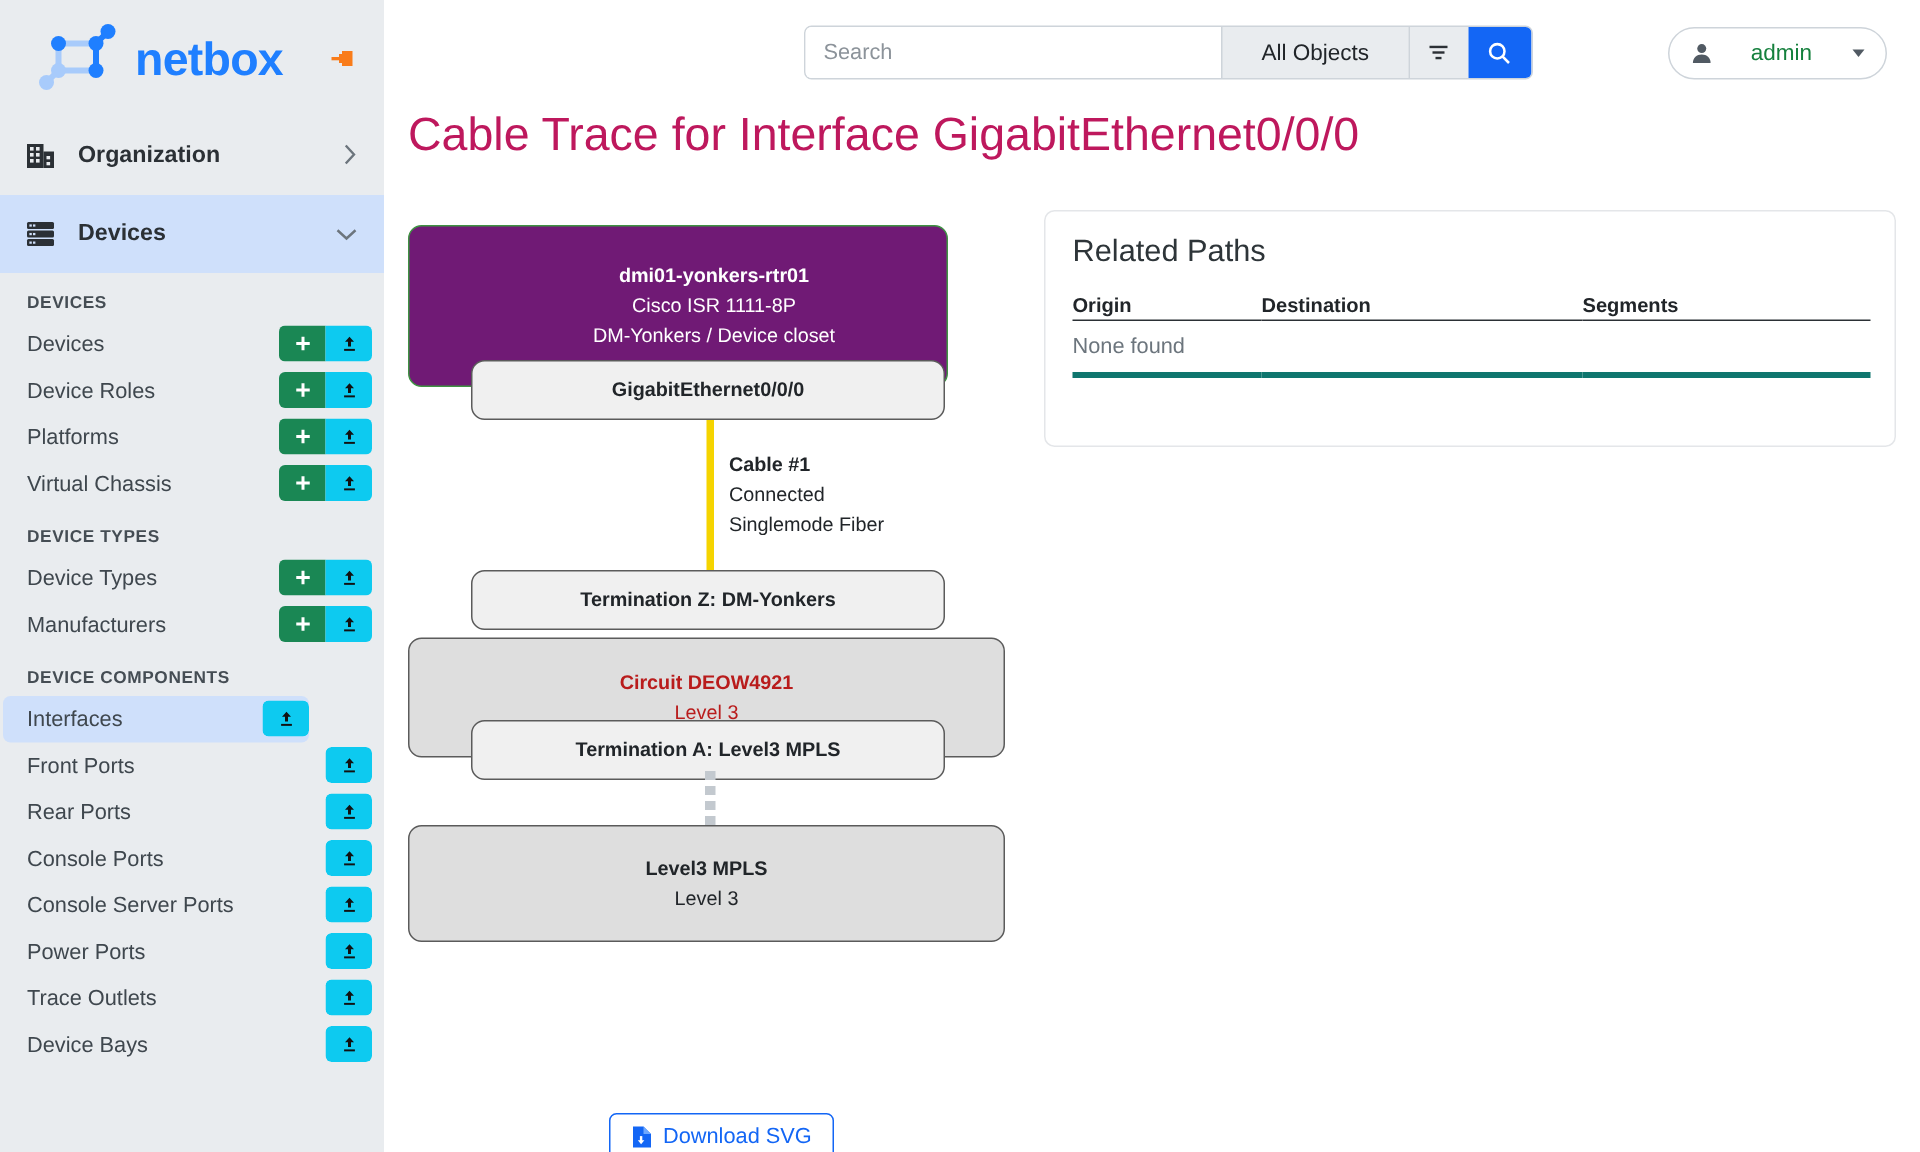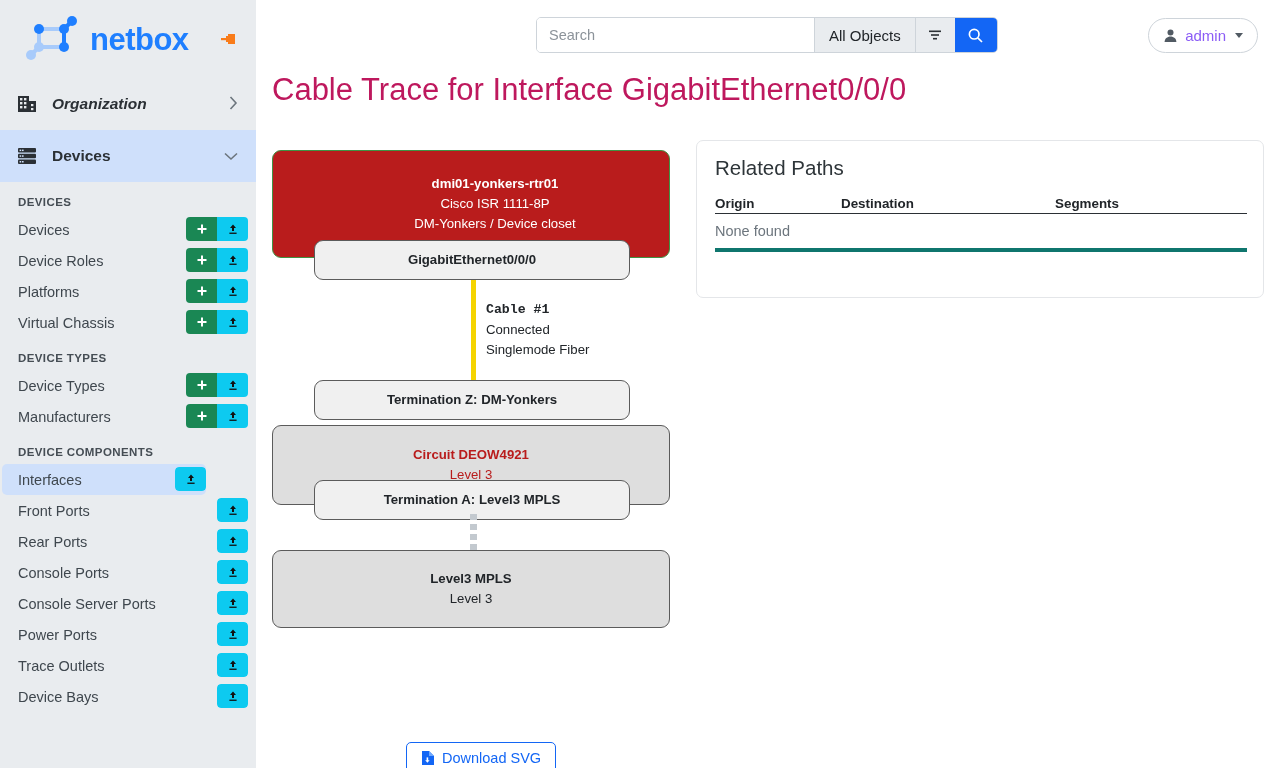--- a/index.html
+++ b/index.html
@@ -31,21 +31,21 @@
     font-size: 31px; font-weight: 700; color: #1f7fff;
     letter-spacing: -0.5px; line-height: 1;
   }
   .pin-icon { width: 20px; height: 20px; flex: none; }
 
   .nav-group {
     display: flex; align-items: center;
     height: 52px; padding: 0 18px 0 14px;
     cursor: pointer;
   }
-  .nav-group.g-org { background: #e9ecef; font-style: italic; }
+  .nav-group.g-org { background: #e9ecef; }
   .nav-group.g-dev { background: #cfe0fb; }
   .nav-group .ng-icon { width: 26px; margin-right: 12px; display:flex; align-items:center; justify-content:center;}
   .nav-group .ng-label { font-size: 15.5px; font-weight: 700; color: #2b3035; flex: 1; }
   .nav-group .ng-chev { color: #6c757d; font-size: 13px; }
 
   .nav-section-title {
     font-size: 11.5px; font-weight: 700; letter-spacing: 0.4px;
     color: #454d54; text-transform: uppercase;
     padding: 14px 0 6px 18px;
   }
@@ -88,39 +88,39 @@
     border: 1px solid #ced4da; border-radius: 5px;
     overflow: hidden;
   }
   .search-input {
     width: 277px; height: 34px; border: none; outline: none;
     padding: 0 12px; font-size: 14.5px; color: #212529;
     font-family: "Liberation Sans", sans-serif; background:#fff;
   }
   .search-input::placeholder { color: #8c939a; }
   .search-scope {
-    display: flex; align-items: center; padding: 0 14px;
+    display: flex; align-items: center; padding: 0 26px;
     background: #e9ecef; font-size: 15px; color: #212529;
     border-left: 1px solid #ced4da; cursor: pointer;
   }
   .search-filter {
     display: flex; align-items: center; justify-content: center;
     width: 40px; background: #e9ecef;
     border-left: 1px solid #ced4da; cursor: pointer;
   }
   .search-go {
     display: flex; align-items: center; justify-content: center;
     width: 42px; background: #1366f5; cursor: pointer;
   }
   .user-menu {
     position: absolute; right: 22px; top: 18px;
-    display: flex; align-items: center; gap: 7px;
+    display: flex; align-items: center; gap: 25px;
     height: 35px; padding: 0 14px;
     border: 1px solid #ced4da; border-radius: 18px;
-    font-size: 15px; color: #8b5cf6; cursor: pointer; background:#fff;
+    font-size: 15px; color: #15803d; cursor: pointer; background:#fff;
   }
   .user-menu .caret {
     width: 0; height: 0; margin-left: 2px;
     border-left: 4.5px solid transparent; border-right: 4.5px solid transparent;
     border-top: 5px solid #515a63;
   }
 
   
   #content { position: absolute; left: 256px; top: 70px; width: 1024px; height: 698px; background:#fff; }
   .page-title {
@@ -135,41 +135,41 @@
     position: absolute;
     border: 1.3px solid #5b5b5b;
     border-radius: 9px;
     display: flex; flex-direction: column;
     align-items: center; justify-content: center;
     text-align: center;
   }
   .tnode .t-title { font-size: 13.2px; font-weight: 700; line-height: 20px; }
   .tnode .t-sub   { font-size: 13.2px; font-weight: 400; line-height: 20px; }
 
-  .node-device { left: 0; top: 0; width: 398px; height: 108px;
-                 background: #b91c1c; color: #fff; border-color: #3f9243; padding-left: 48px; }
+  .node-device { left: 0; top: 0; width: 360px; height: 108px;
+                 background: #701a75; color: #fff; border-color: #3f9243; padding-left: 48px; }
   .node-term   { left: 42px; width: 316px; height: 40px;
                  background: #f0f0f0; color: #212529; }
   .node-iface  { top: 90px; }
   .node-termz  { top: 230px; }
   .node-terma  { top: 330px; }
   .node-circuit{ left: 0; top: 275px; width: 398px; height: 80px;
                  background: #dedede; color: #b91c1c; }
   .node-provider{ left: 0; top: 400px; width: 398px; height: 78px;
                  background: #dedede; color: #212529; }
 
   .cable-line {
     position: absolute; left: 199px; top: 130px;
     width: 5px; height: 100px; background: #f5d400;
   }
   .cable-label {
     position: absolute; left: 214px; top: 150px;
     font-size: 13.2px; line-height: 20px; text-align: left;
   }
-  .cable-label .cl-name { font-weight: 700; font-family: Liberation Mono, monospace; }
+  .cable-label .cl-name { font-weight: 700; }
   .dotted-line {
     position: absolute; left: 198px; top: 364px;
     width: 7px; height: 36px;
     background-image: linear-gradient(#c3c9cf 60%, rgba(0,0,0,0) 0%);
     background-size: 7px 10px; background-repeat: repeat-y;
   }
 
   .dl-btn {
     position: absolute; left: 134px; top: 592px;
     display: flex; align-items: center; gap: 7px;

